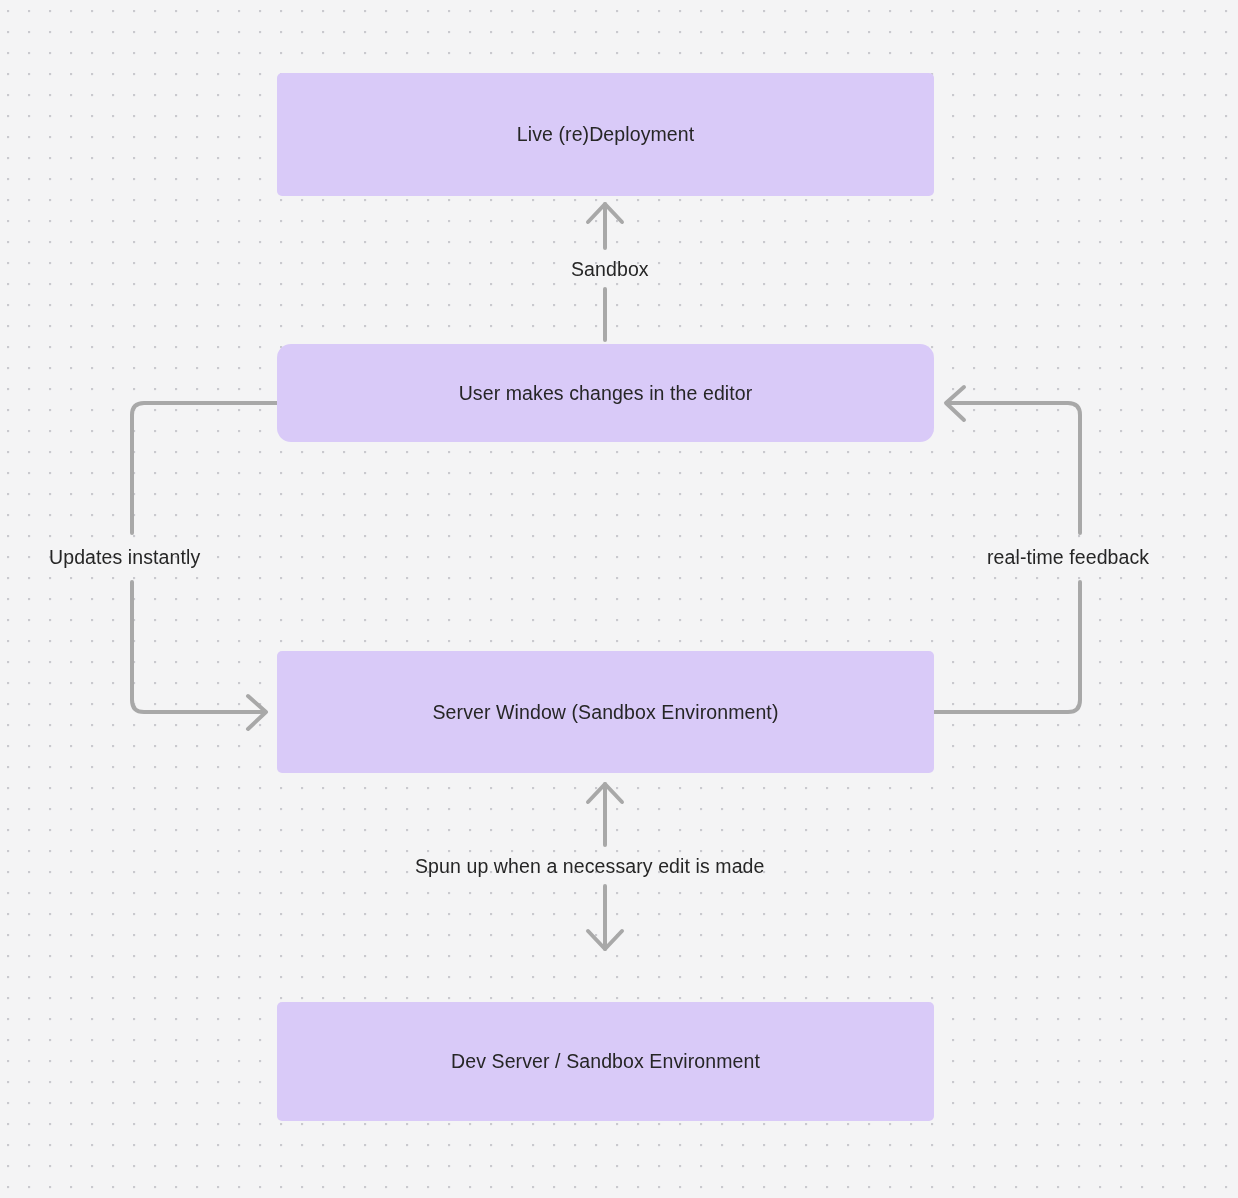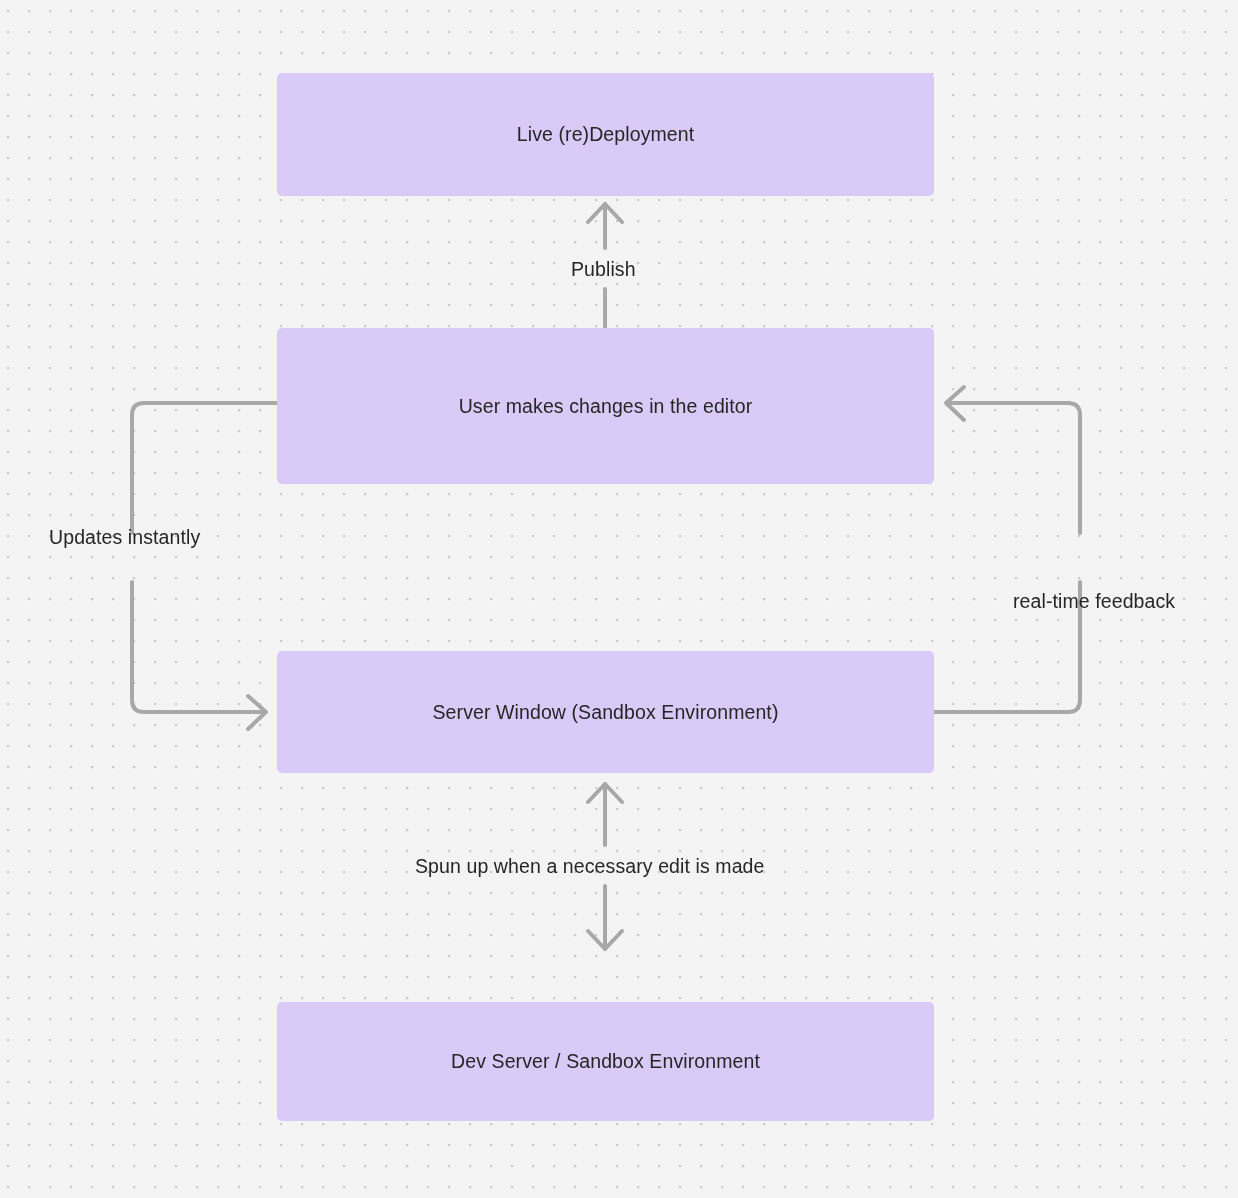--- a/index.html
+++ b/index.html
@@ -53,36 +53,36 @@
     align-items: center;
     justify-content: center;
     color: #262626;
     font-size: 19.5px;
     letter-spacing: 0.1px;
     text-align: center;
     padding: 0 24px;
   }
 
   #node-live        { left: 277px; top: 73px;  width: 657px; height: 123px; }
-  #node-editor      { left: 277px; top: 328px; width: 657px; height: 156px; }
+  #node-editor      { left: 277px; top: 344px; width: 657px; height: 98px; border-radius: 14px; }
   #node-preview     { left: 277px; top: 651px; width: 657px; height: 122px; }
   #node-devserver   { left: 277px; top: 1002px; width: 657px; height: 119px; }
 
   
   .edge-label {
     position: absolute;
     color: #262626;
     font-size: 19.5px;
     letter-spacing: 0.1px;
     white-space: nowrap;
     line-height: 1;
   }
   #label-publish          { left: 571px; top: 260px; }
-  #label-updates          { left: 49px;  top: 528px; }
-  #label-realtime         { left: 1013px; top: 548px; margin-top: 44px; }
+  #label-updates          { left: 49px;  top: 548px; }
+  #label-realtime         { left: 987px; top: 548px; }
   #label-spunup           { left: 415px; top: 857px; }
 </style>
 </head>
 <body>
 
 <div id="canvas"></div>
 
 <svg id="edges" viewBox="0 0 1238 1198" width="1238" height="1198">
 
   <g>
@@ -112,19 +112,19 @@
 </svg>
 
 <div class="node" id="node-live">Live (re)Deployment</div>
 
 <div class="node" id="node-editor">User makes changes in the editor</div>
 
 <div class="node" id="node-preview">Server Window (Sandbox Environment)</div>
 
 <div class="node" id="node-devserver">Dev Server / Sandbox Environment</div>
 
-<div class="edge-label" id="label-publish">Publish</div>
+<div class="edge-label" id="label-publish">Sandbox</div>
 
 <div class="edge-label" id="label-updates">Updates instantly</div>
 
 <div class="edge-label" id="label-realtime">real-time feedback</div>
 
 <div class="edge-label" id="label-spunup">Spun up when a necessary edit is made</div>
 
 </body></html>

